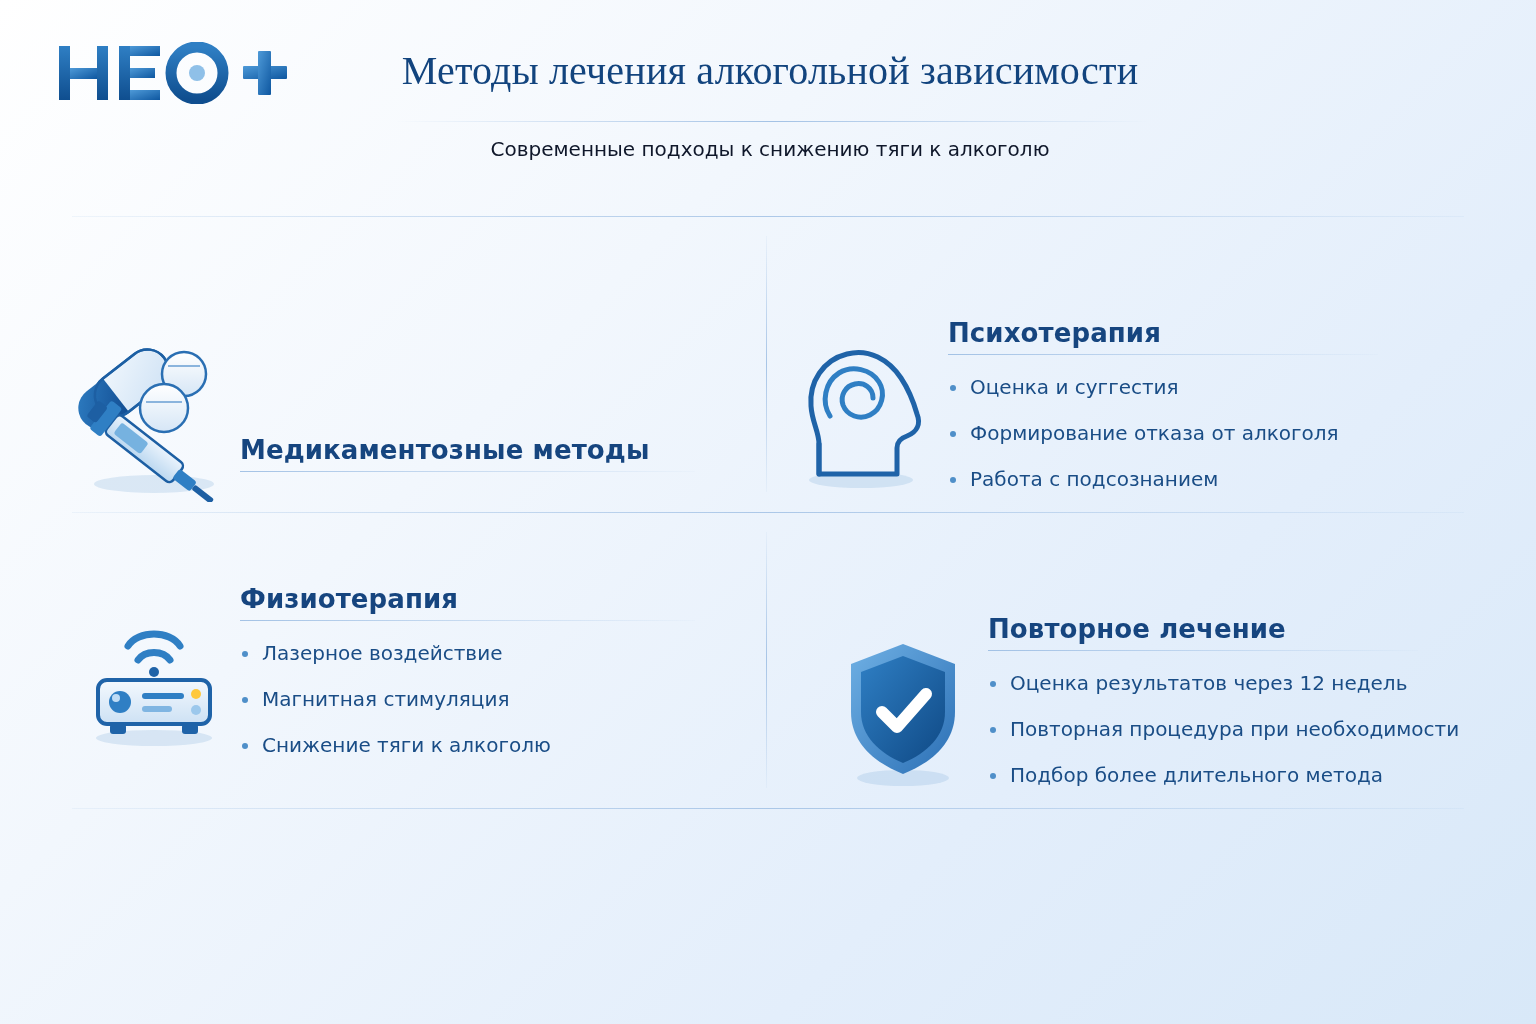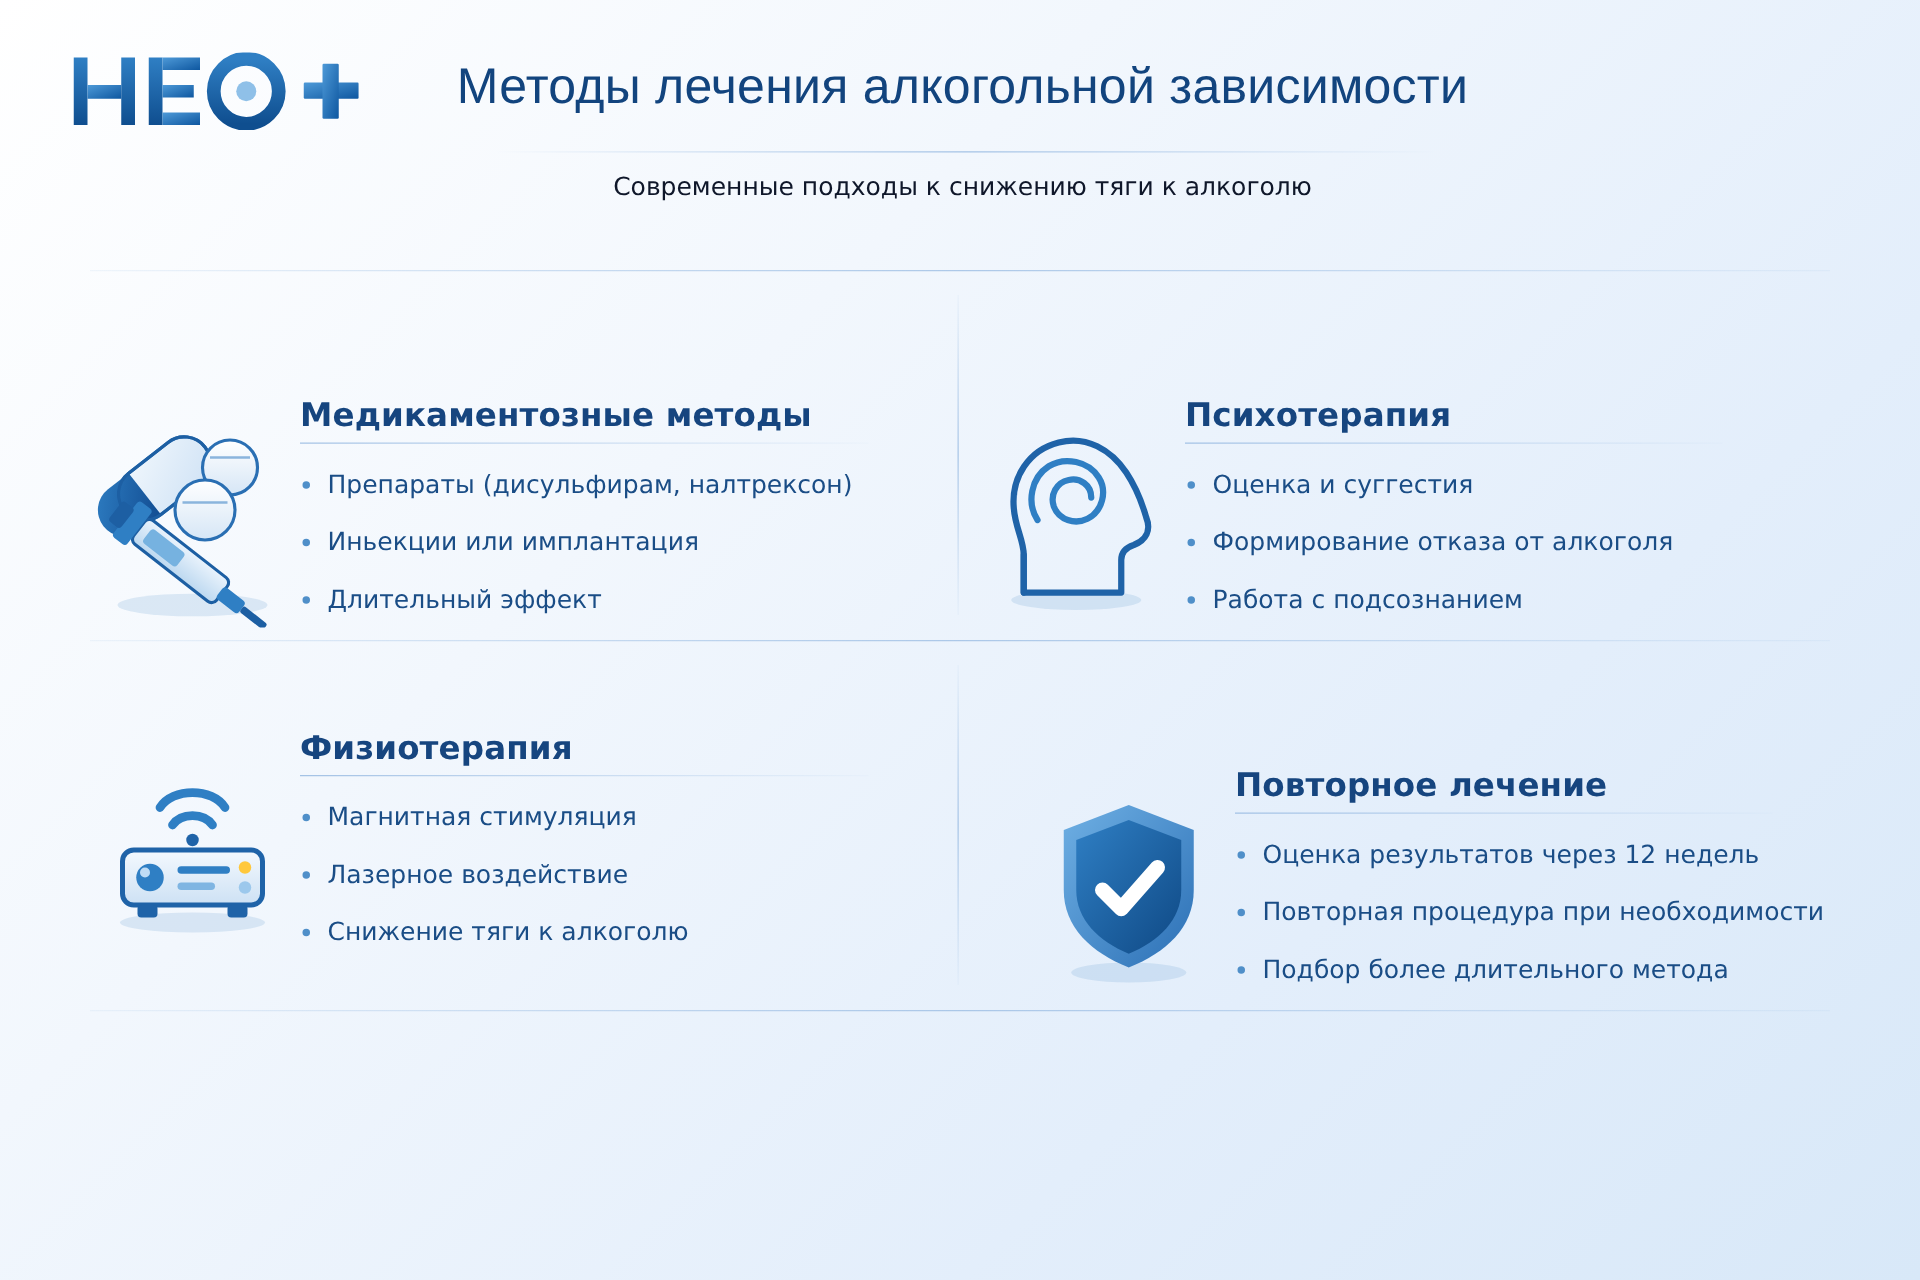--- a/index.html
+++ b/index.html
@@ -37,21 +37,21 @@
   .logo svg { display: block; }
 
   .title {
     position: absolute;
     left: 300px;
     top: 47px;
     width: 940px;
     text-align: center;
     font-size: 40px;
     color: #12447e;
-    font-family: Liberation Sans, sans-serif;
+    font-family: Liberation Serif, serif;
     font-weight: 400;
     letter-spacing: 0.2px;
     white-space: nowrap;
   }
   .title-rule {
     position: absolute;
     left: 395px;
     top: 121px;
     width: 755px;
     height: 1px;
@@ -246,25 +246,20 @@
           <rect x="108" y="112" width="22" height="12" rx="3" fill="#2f7fc4"></rect>
           <rect x="130" y="115" width="24" height="6" rx="2" fill="#1d5fa3"></rect>
           <rect x="12" y="100" width="14" height="36" rx="3" fill="#2f7fc4"></rect>
           <rect x="2" y="108" width="12" height="20" rx="3" fill="#1d5fa3"></rect>
         </g>
       </svg>
     </div>
     <div class="card-body">
       <h2 class="card-title">Медикаментозные методы</h2>
       <div class="card-title-rule rule-w-a"></div>
-      <ul class="bullets">
-        <li>Препараты (дисульфирам, налтрексон)</li>
-        <li>Иньекции или имплантация</li>
-        <li>Длительный эффект</li>
-      </ul>
     </div>
   </div>
 
   <div class="card card-tr">
     <div class="card-icon">
       <svg width="150" height="170" viewBox="0 0 150 170" xmlns="http://www.w3.org/2000/svg">
         <ellipse class="shadow-ellipse" cx="72" cy="148" rx="52" ry="8"></ellipse>
         <path d="M108 142 L108 116 C108 110 112 106 118 104 C128 100 132 92 128 82
                  C124 68 120 58 112 46 C100 28 80 16 58 22 C34 28 20 50 22 74
                  C23 90 30 100 30 112 L30 142 Z" fill="none" stroke="#1f63a8" stroke-width="5" stroke-linejoin="round" stroke-linecap="round"></path>
@@ -308,22 +303,22 @@
         <circle cx="120" cy="112" r="5" fill="#9cc8ec"></circle>
 
         <rect x="34" y="126" width="16" height="10" rx="3" fill="#1f63a8"></rect>
         <rect x="106" y="126" width="16" height="10" rx="3" fill="#1f63a8"></rect>
       </svg>
     </div>
     <div class="card-body">
       <h2 class="card-title">Физиотерапия</h2>
       <div class="card-title-rule rule-w-a"></div>
       <ul class="bullets">
+        <li>Лазерное воздействие</li>
         <li>Магнитная стимуляция</li>
-        <li>Лазерное воздействие</li>
         <li>Снижение тяги к алкоголю</li>
       </ul>
     </div>
   </div>
 
   <div class="card card-br">
     <div class="card-icon">
       <svg width="150" height="170" viewBox="0 0 150 170" xmlns="http://www.w3.org/2000/svg">
         <defs>
           <linearGradient id="shOut" x1="0" y1="0" x2="1" y2="1">

